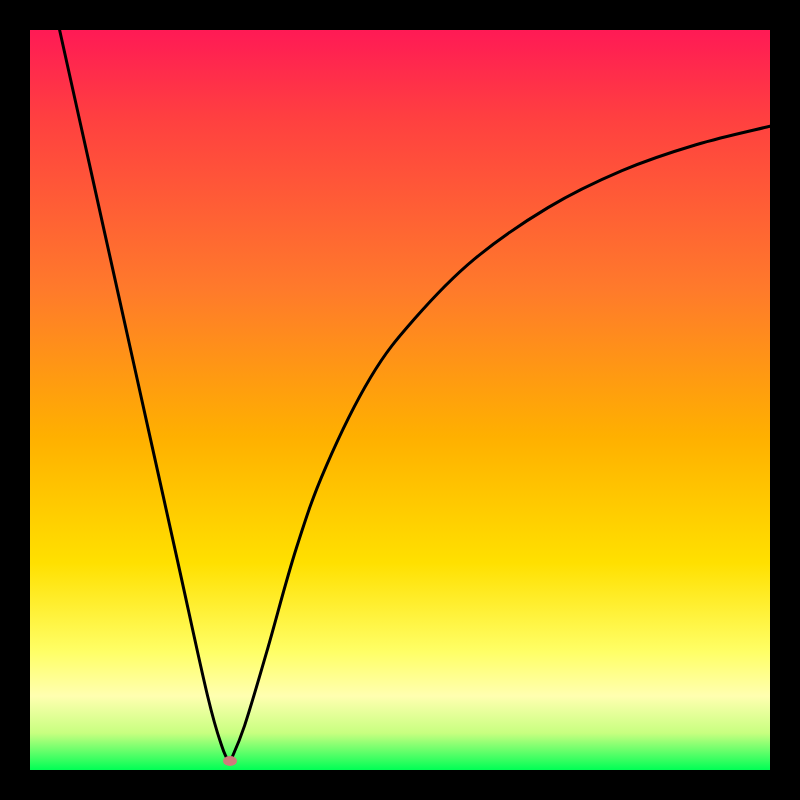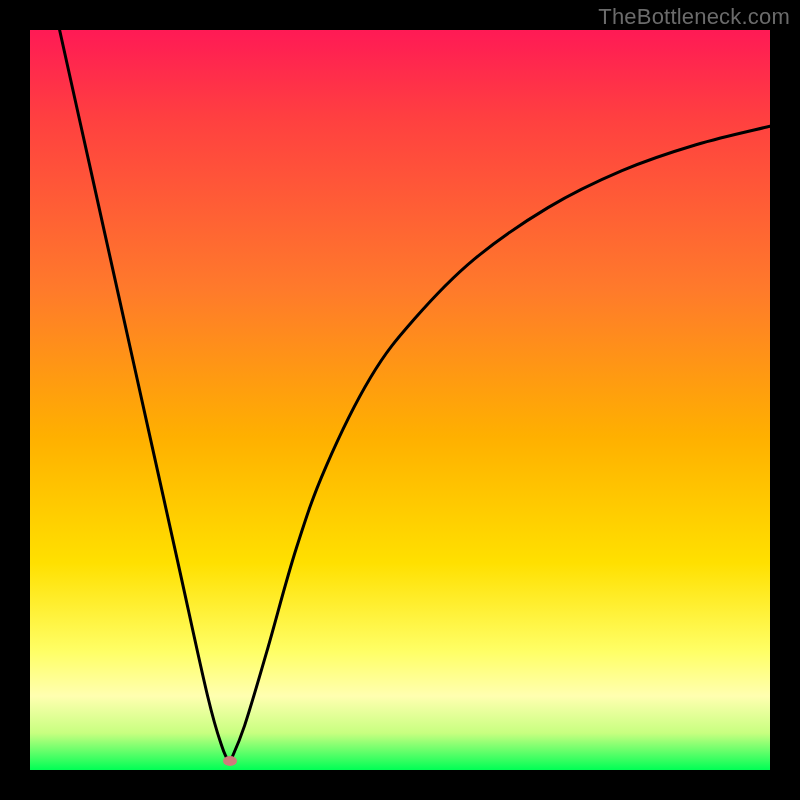--- a/index.html
+++ b/index.html
@@ -60,14 +60,13 @@
 
   <div class="plot-area" data-bind-attr="style:__computed.plot_bg" style="background:linear-gradient(to bottom, #ff1a55 0%, #ff4040 12%, #ff7a2b 35%, #ffb000 55%, #ffe000 72%, #ffff66 84%, #ffffb0 90%, #c8ff80 95%, #00ff55 100%);"></div>
 
   <svg class="curve" viewBox="0 0 740 740" preserveAspectRatio="none">
     <path id="curve-left" fill="none" stroke-width="3" stroke-linecap="round" d="M 29.6 0 C 34.928000000000004 23.976000000000006, 48.544000000000004 85.24800000000005, 59.2 133.20000000000005 C 69.856 181.15200000000004, 78.14399999999999 218.44799999999998, 88.8 266.4 C 99.456 314.352, 107.744 351.648, 118.4 399.6 C 129.056 447.552, 137.344 484.84799999999996, 148 532.8 C 158.656 580.752, 169.608 632.7, 177.6 666 C 185.59199999999998 699.3, 188.404 705.8119999999999, 192.4 717.8 C 196.39600000000002 729.788, 198.46800000000002 729.936, 199.8 732.6" stroke="#000000"></path>
     <path id="curve-right" fill="none" stroke-width="3" stroke-linecap="round" d="M 199.8 732.6 C 202.464 725.94, 207.94 715.5799999999999, 214.6 695.5999999999999 C 221.26 675.6199999999999, 227.47600000000003 653.568, 236.8 621.6 C 246.124 589.6320000000001, 255.74399999999997 551.3, 266.4 518 C 277.056 484.7, 282.68 467.2360000000001, 296 436.6000000000001 C 309.32 405.96400000000006, 324.41600000000005 374.43999999999994, 340.40000000000003 347.79999999999995 C 356.384 321.15999999999997, 366.15200000000004 309.91200000000003, 384.8 288.6 C 403.448 267.288, 420.024 249.38000000000005, 444 229.40000000000003 C 467.976 209.42000000000002, 491.36 193.584, 518 177.6 C 544.64 161.61599999999999, 565.36 151.92199999999997, 592 140.59999999999997 C 618.64 129.27799999999996, 639.36 122.69200000000001, 666 114.70000000000002 C 692.64 106.70800000000003, 726.68 99.53, 740 96.2" stroke="#000000"></path>
   </svg>
 
   <div class="marker" data-bind-attr="style:__computed.marker_style" style="left:229.8px; top:761.12px; background:#cf7b7b;"></div>
 
-  <div class="watermark" data-bind="watermark">TheBottleneck.com</div>
 </div>
 
 </body></html>

